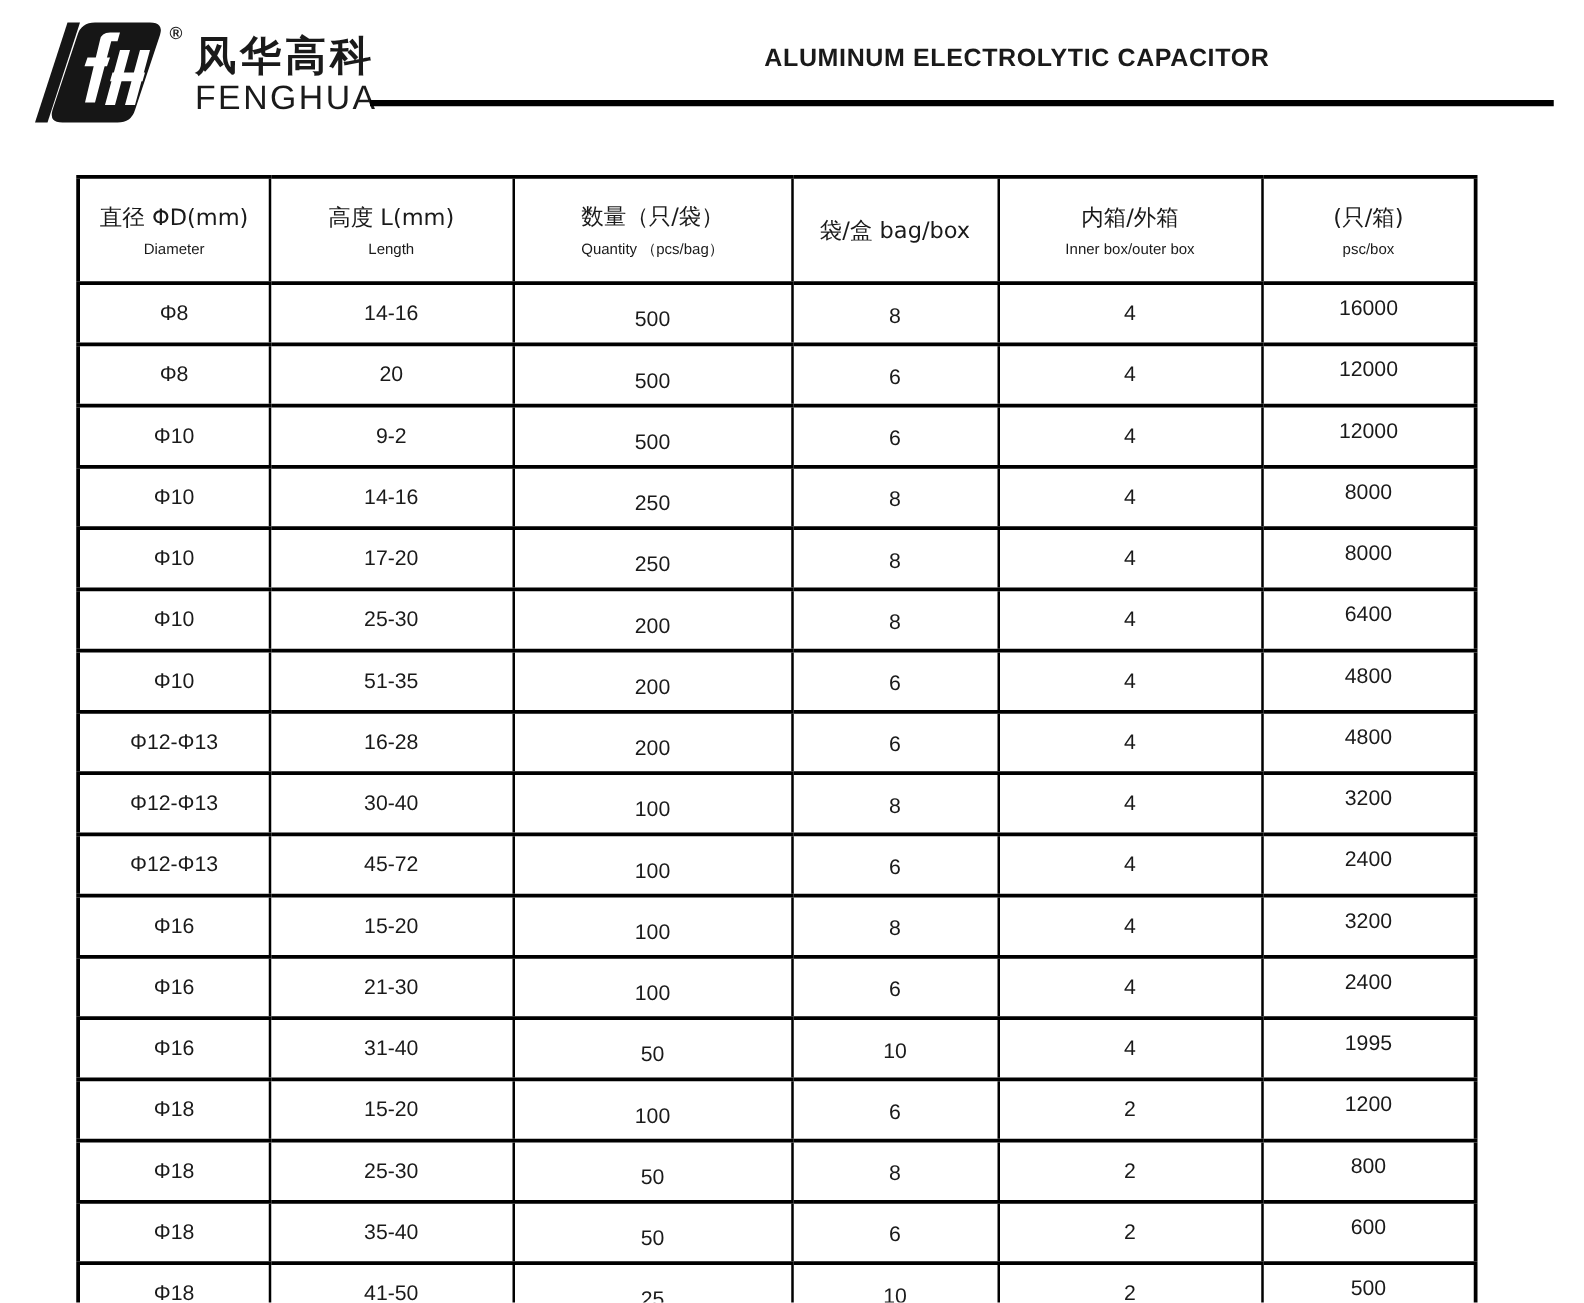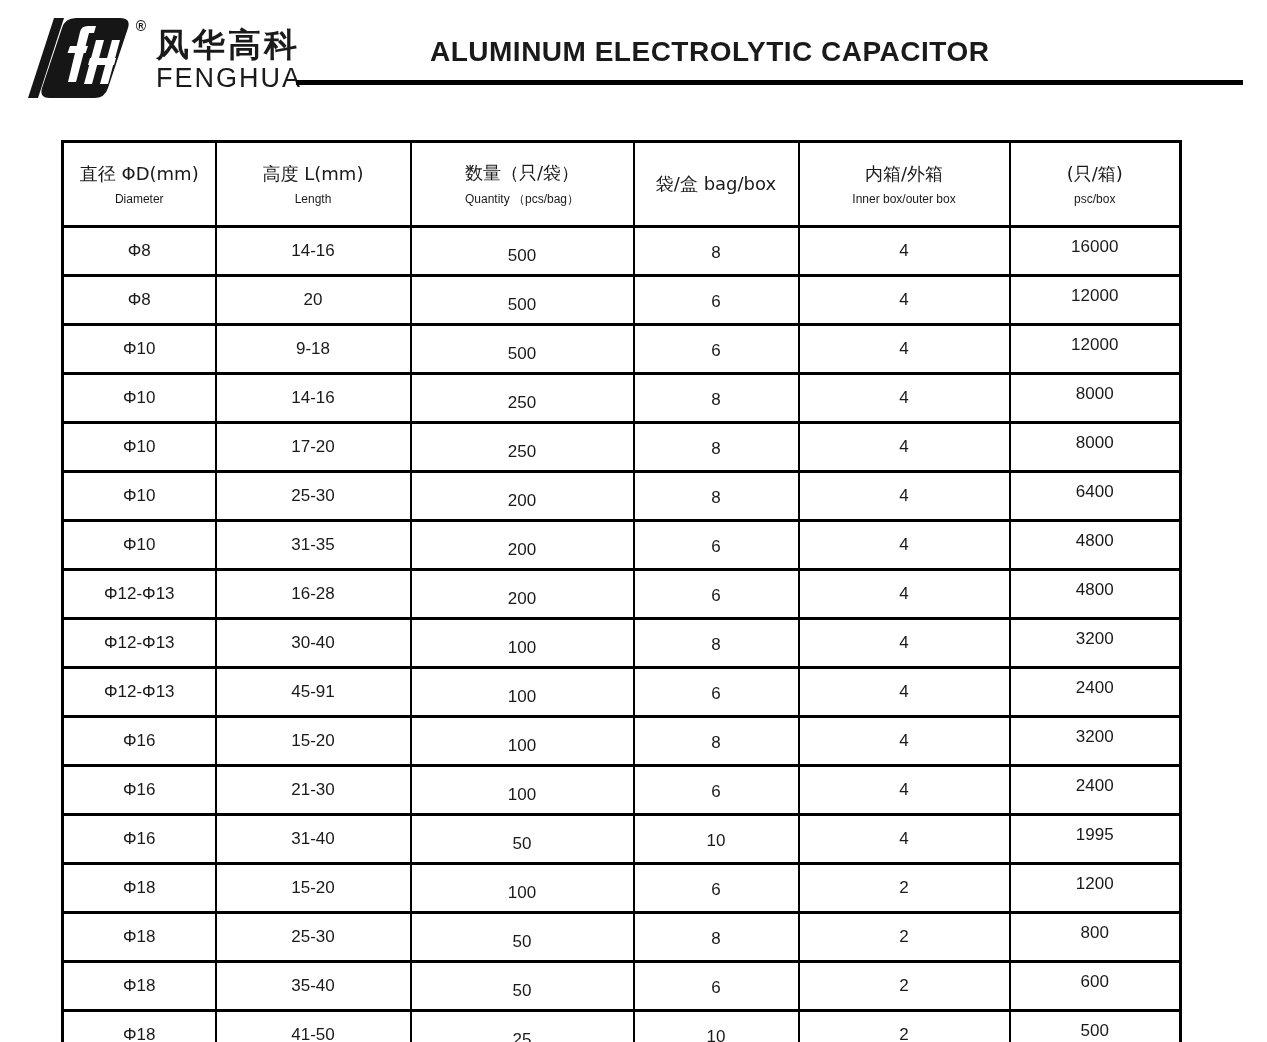--- a/index.html
+++ b/index.html
@@ -13,22 +13,22 @@
   .brand { position:absolute; left:24px; top:16px; display:flex; align-items:flex-start; }
   .logo-wrap { position:relative; width:118px; height:86px; }
   .logo-svg { width:108px; height:84px; display:block; }
   .reg-mark { position:absolute; right:-4px; top:2px; font-size:14px; font-weight:bold; }
   .brand-text { margin-left:14px; padding-top:12px; }
   .brand-cn { font-size:33px; font-weight:bold; letter-spacing:3px; line-height:1;
               font-family:"DejaVu Sans","Liberation Sans",sans-serif; }
   .brand-en { font-size:27px; font-weight:normal; letter-spacing:2px; line-height:1; margin-top:4px; }
 
   
-  .page-title { position:absolute; top:36px; left:430px; right:70px; text-align:left;
-                font-size:28px; font-weight:bold; letter-spacing:0.5px; white-space:nowrap; }
+  .page-title { position:absolute; top:36px; left:430px; right:70px; text-align:center;
+                font-size:20px; font-weight:bold; letter-spacing:0.5px; white-space:nowrap; }
   .title-rule { position:absolute; left:296px; top:80px; width:947px; height:5px; background:#000; }
 
   
   .packing-table { position:absolute; left:61px; top:140px; border-collapse:collapse;
                    table-layout:fixed; border:3px solid #000; }
   .packing-table th, .packing-table td {
     border:solid #000; border-width:3px 2px; text-align:center; vertical-align:middle;
     padding:0; overflow:hidden;
   }
   .packing-table thead th { height:82px; font-weight:normal; }
@@ -138,21 +138,21 @@
       <tr>
         <td class="c0">Φ8</td>
         <td class="c1">20</td>
         <td class="c2">500</td>
         <td class="c3">6</td>
         <td class="c4">4</td>
         <td class="c5">12000</td>
       </tr>
       <tr>
         <td class="c0">Φ10</td>
-        <td class="c1">9-18</td>
+        <td class="c1">9-2</td>
         <td class="c2">500</td>
         <td class="c3">6</td>
         <td class="c4">4</td>
         <td class="c5">12000</td>
       </tr>
       <tr>
         <td class="c0">Φ10</td>
         <td class="c1">14-16</td>
         <td class="c2">250</td>
         <td class="c3">8</td>
@@ -170,21 +170,21 @@
       <tr>
         <td class="c0">Φ10</td>
         <td class="c1">25-30</td>
         <td class="c2">200</td>
         <td class="c3">8</td>
         <td class="c4">4</td>
         <td class="c5">6400</td>
       </tr>
       <tr>
         <td class="c0">Φ10</td>
-        <td class="c1">31-35</td>
+        <td class="c1">51-35</td>
         <td class="c2">200</td>
         <td class="c3">6</td>
         <td class="c4">4</td>
         <td class="c5">4800</td>
       </tr>
       <tr>
         <td class="c0">Φ12-Φ13</td>
         <td class="c1">16-28</td>
         <td class="c2">200</td>
         <td class="c3">6</td>
@@ -194,21 +194,21 @@
       <tr>
         <td class="c0">Φ12-Φ13</td>
         <td class="c1">30-40</td>
         <td class="c2">100</td>
         <td class="c3">8</td>
         <td class="c4">4</td>
         <td class="c5">3200</td>
       </tr>
       <tr>
         <td class="c0">Φ12-Φ13</td>
-        <td class="c1">45-91</td>
+        <td class="c1">45-72</td>
         <td class="c2">100</td>
         <td class="c3">6</td>
         <td class="c4">4</td>
         <td class="c5">2400</td>
       </tr>
       <tr>
         <td class="c0">Φ16</td>
         <td class="c1">15-20</td>
         <td class="c2">100</td>
         <td class="c3">8</td>

